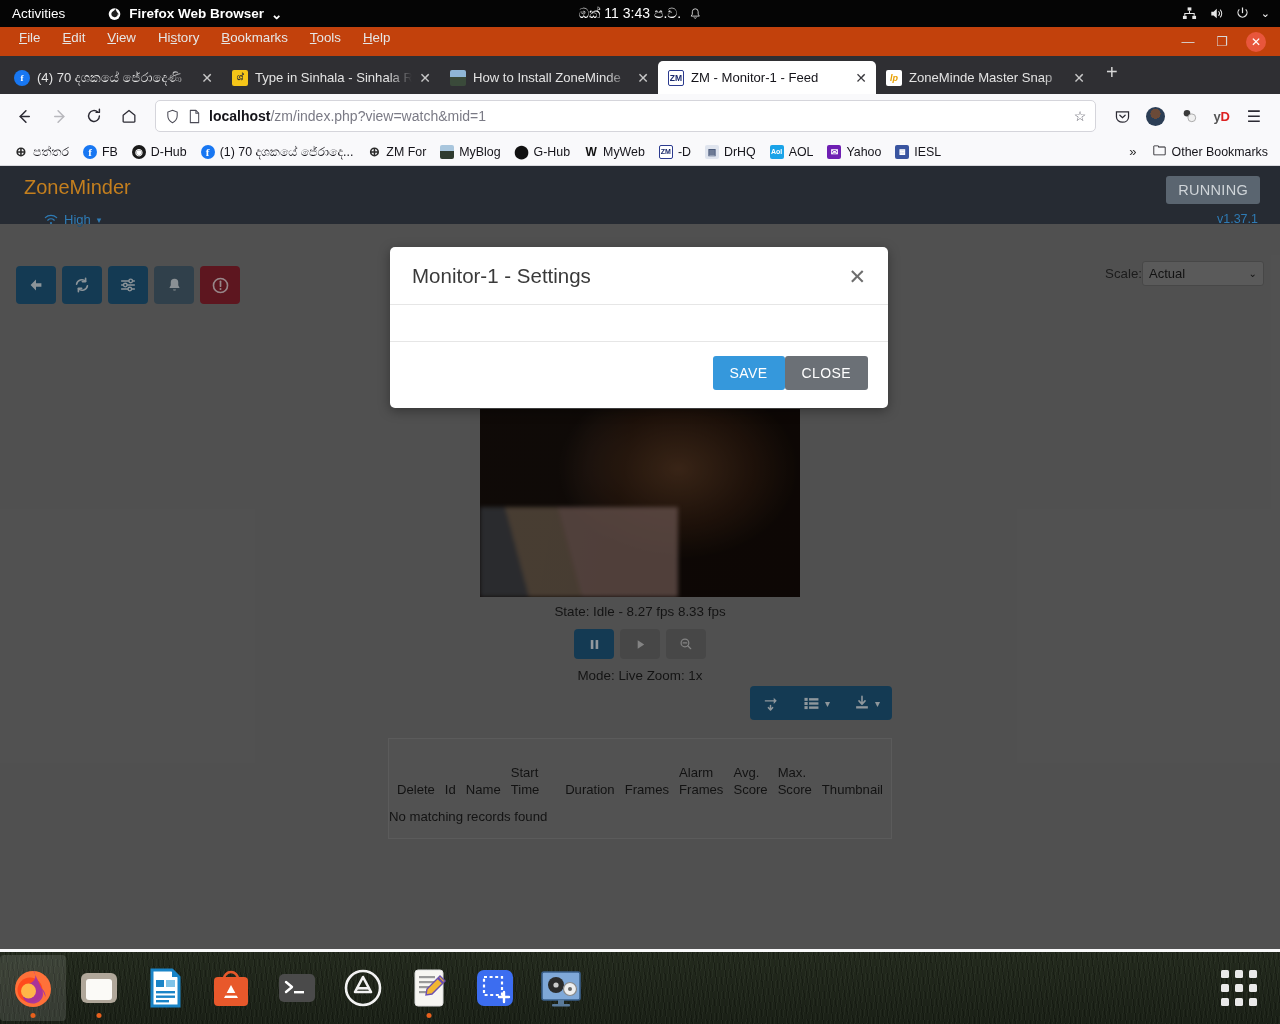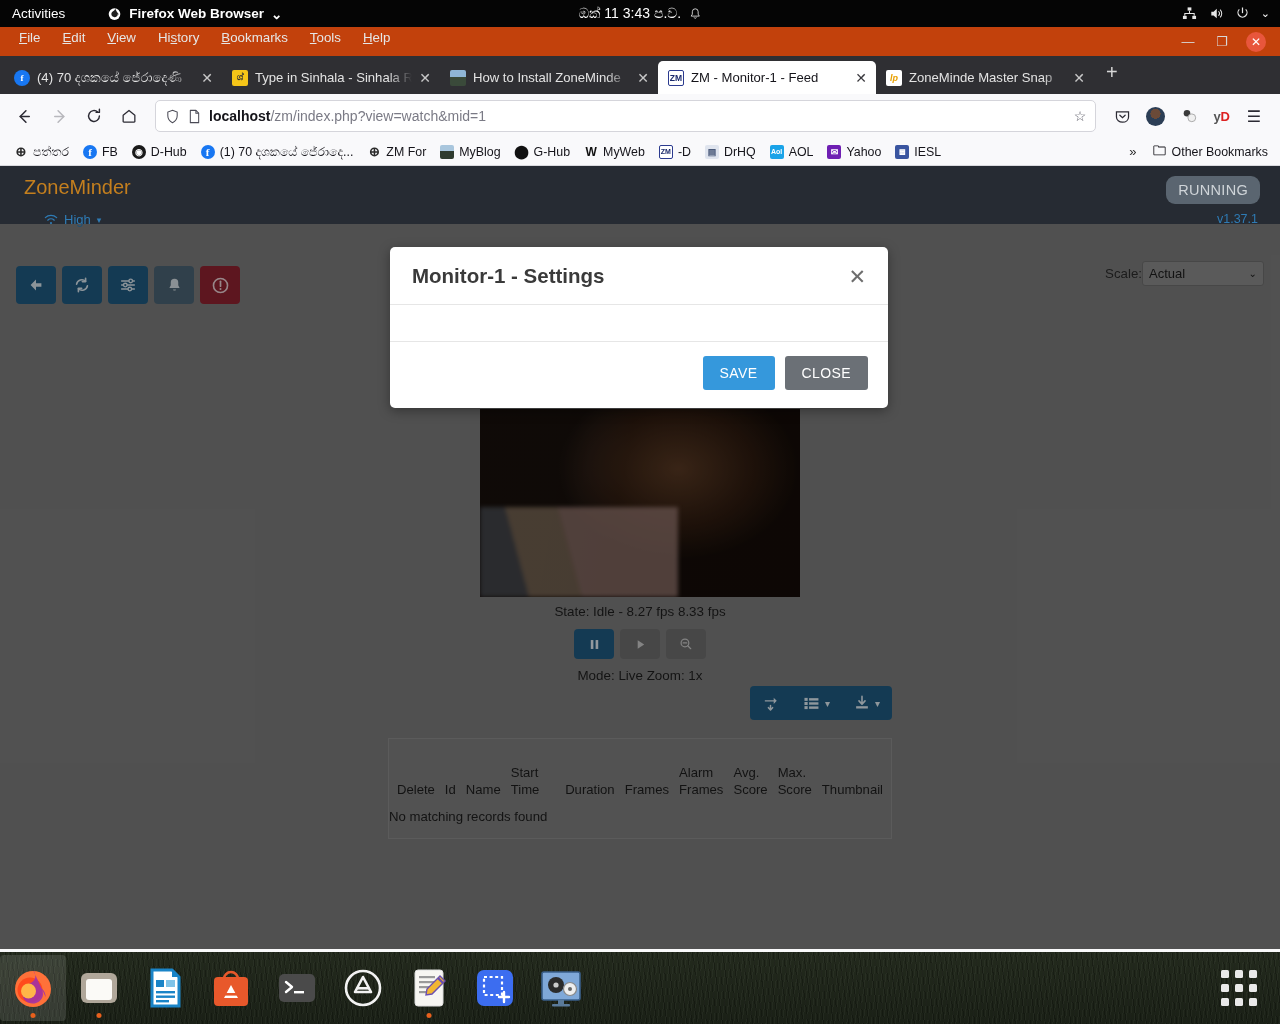--- a/index.html
+++ b/index.html
@@ -112,21 +112,21 @@
   .zm-header { height: 58px; background: #262b33; position: relative; }
   .zm-brand { position: absolute; left: 24px; top: 10px; font-size: 20px; color: #c47f1e; }
   .zm-nav {
     position: absolute; left: 322px; top: 15px; display: flex; align-items: baseline; gap: 18px;
     font-size: 13.2px; color: #9aa0a8;
   }
   .zm-nav .item.active { color: #d2962a; }
   .zm-nav .caret { color: #9aa0a8; font-size: 11px; margin-left: 8px; }
   .zm-running {
     position: absolute; right: 20px; top: 10px; background: #5a6570; color: #cfd4d8;
-    padding: 6px 12px; border-radius: 9px; font-size: 14.5px; letter-spacing: .3px;
+    padding: 6px 12px; border-radius: 3px; font-size: 14.5px; letter-spacing: .3px;
   }
   .zm-band { position: absolute; left: 44px; top: 46px; font-size: 13px; color: #2e7bb5; display: flex; align-items: center; gap: 6px;}
   .zm-ver { position: absolute; right: 22px; top: 46px; font-size: 12.5px; color: #2e7bb5; }
 
   .zm-body { position: relative; height: 725px; }
   .zm-toolbar { position: absolute; left: 16px; top: 42px; display: flex; gap: 6px; }
   .tbtn {
     width: 40px; height: 38px; border-radius: 4px; background: #1f5a80; color: #d8e4ec;
     display: flex; align-items: center; justify-content: center;
   }
@@ -172,24 +172,24 @@
   .evt-head .th .two { display: block; }
   .evt-empty { text-align: left; padding: 3px 0 14px; font-size: 13.2px; }
 
   
   .modal-backdrop { position: absolute; inset: 0; background: rgba(0,0,0,0.35); }
   .modal {
     position: absolute; left: 390px; top: 23px; width: 498px; background: #fff;
     box-shadow: 0 3px 12px rgba(0,0,0,.35); border-radius: 5px;
   }
   .modal-head { display: flex; align-items: center; justify-content: space-between; padding: 17px 22px 16px; border-bottom: 1px solid #e6e6e6; }
-  .modal-title { font-size: 20.5px; color: #3a3a3a; font-weight: 700; }
+  .modal-title { font-size: 20.5px; color: #3a3a3a; font-weight: 400; }
   .modal-x { font-size: 21px; color: #6e6e6e; line-height: 1; }
   .modal-body { height: 37px; border-bottom: 1px solid #e6e6e6; }
-  .modal-foot { display: flex; justify-content: flex-end; gap: 10px; padding: 14px 20px 18px; }
+  .modal-foot { display: flex; justify-content: flex-end; padding: 14px 20px 18px; }
   .mb-save { background: #3598dc; color: #fff; padding: 9px 17px; border: none; border-radius: 3px; font-size: 14px; letter-spacing: .4px; font-family: "Liberation Sans", sans-serif;}
   .mb-close { background: #6b7076; color: #fff; padding: 9px 17px; border: none; border-radius: 3px; font-size: 14px; letter-spacing: .4px; font-family: "Liberation Sans", sans-serif;}
 
   
   .dock {
     position: absolute; left: 0; top: 952px; width: 1280px; height: 72px;
     background: #1d2318;
     background-image:
       repeating-linear-gradient(98deg, rgba(255,255,255,.035) 0 1px, transparent 1px 4px),
       repeating-linear-gradient(82deg, rgba(0,0,0,.25) 0 1px, transparent 1px 5px),

